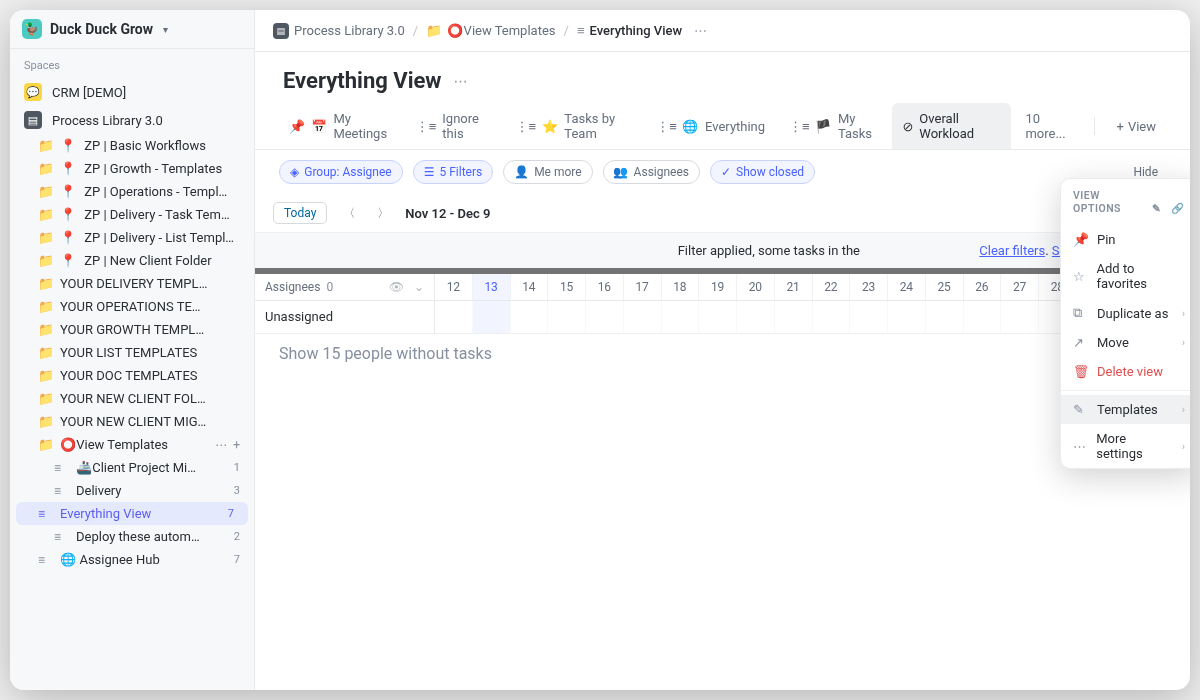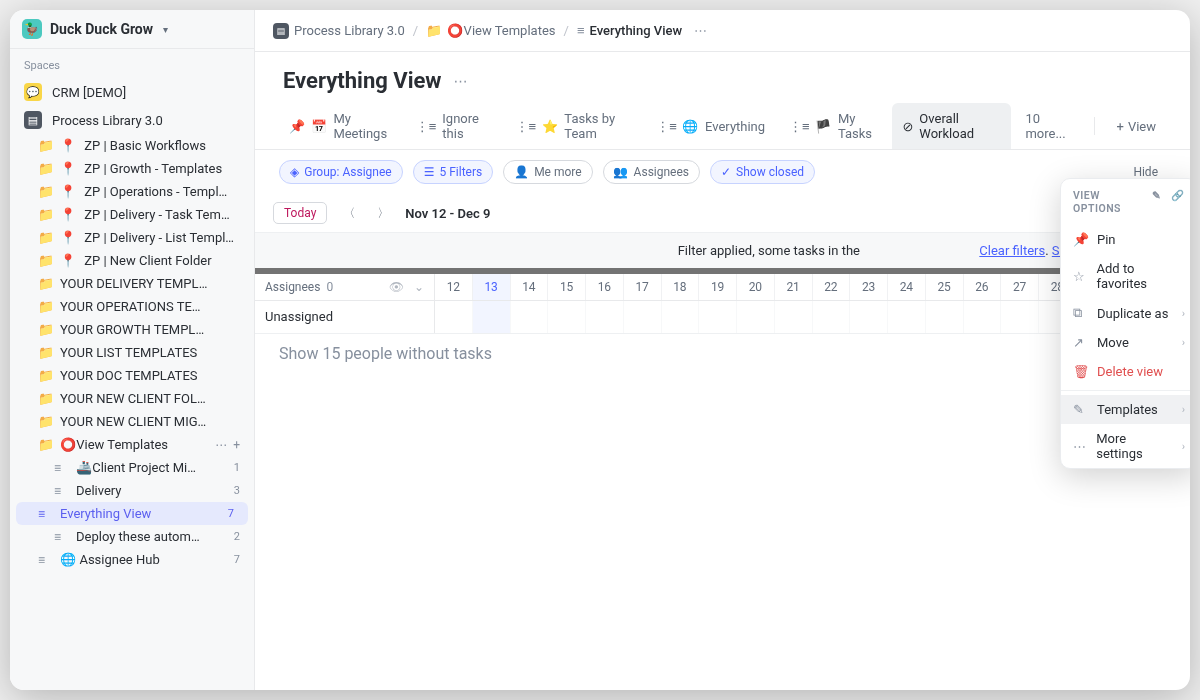--- a/index.html
+++ b/index.html
@@ -52,21 +52,21 @@
 .more-tabs { color: #656f7d; padding: 8px 10px; cursor:pointer; }
 .add-view { color: #656f7d; padding: 8px 10px; cursor:pointer; display:flex;align-items:center;gap:4px; margin-left: 4px;}
 .tab-divider { width: 1px; height: 18px; background: #e8e9eb; margin: 0 4px; }
 
 .toolbar { display: flex; align-items: center; gap: 10px; padding: 10px 24px; font-size: 12px; flex-wrap: wrap; }
 .pill { display: flex; align-items: center; gap: 5px; padding: 4px 10px; border: 1px solid #d6d9de; border-radius: 14px; color: #656f7d; cursor: pointer; }
 .pill.blue { border-color: #c7d3ff; color: #4a62ff; background: #f2f5ff; }
 .hide-btn { margin-left: auto; color: #656f7d; cursor: pointer; padding: 4px 8px; }
 
 .date-bar { display: flex; align-items: center; gap: 10px; padding: 8px 18px; font-size: 13px; }
-.today-btn { padding: 3px 10px; border: 1px solid #d6d9de; border-radius: 5px; color: #be185d; cursor: pointer; font-size: 12px; }
+.today-btn { padding: 3px 10px; border: 1px solid #d6d9de; border-radius: 5px; color: #0369a1; cursor: pointer; font-size: 12px; }
 .nav-ar { color: #656f7d; cursor: pointer; padding: 2px 6px; font-size: 12px; }
 .date-range { font-weight: 600; color: #2a2e34; }
 
 .filter-banner { background: #f7f8f9; padding: 10px 18px; font-size: 13px; color: #2a2e34; text-align: right; border-top: 1px solid #eef0f2; border-bottom: 6px solid #737373; }
 .filter-banner a { color: #4a62ff; text-decoration: underline; cursor: pointer; }
 
 .timeline-head { display: flex; border-bottom: 1px solid #e8e9eb; font-size: 12px; color: #656f7d; }
 .th-left { width: 180px; display: flex; align-items: center; padding: 6px 10px; border-right: 1px solid #e8e9eb; gap: 6px; }
 .th-left .cnt { color: #87909e; }
 .th-left .eye { margin-left: auto; color: #b0b6bf; }
@@ -78,21 +78,21 @@
 .tr-left { width: 180px; padding: 8px 10px; font-size: 13px; color: #2a2e34; border-right: 1px solid #e8e9eb; }
 .tr-days { flex: 1; display: flex; }
 .tr-day { flex: 1; border-right: 1px solid #f7f8f9; min-height: 32px; }
 .tr-day.today { background: #f2f5ff; }
 
 .show-empty { padding: 10px 24px; font-size: 16px; color: #87909e; cursor: pointer; }
 
 
 .popover { position: absolute; background: #fff; border-radius: 10px; box-shadow: 0 8px 32px rgba(0,0,0,0.18); border: 1px solid #eaecef; font-size: 13px; z-index: 10; }
 .pop-main { top: 168px; left: 805px; width: 138px; }
-.pop-head { display: flex; align-items: flex-start; padding: 10px 12px; color: #87909e; font-size: 10.5px; font-weight: 600; letter-spacing: 0.5px; gap: 8px; }
+.pop-head { display: flex; align-items: flex-end; padding: 10px 12px; color: #87909e; font-size: 10.5px; font-weight: 600; letter-spacing: 0.5px; gap: 8px; }
 .pop-head .ic-r { margin-left: auto; display: flex; gap: 10px; color: #87909e; cursor:pointer;}
 .pop-item { display: flex; align-items: center; gap: 10px; padding: 7px 12px; color: #2a2e34; cursor: pointer; }
 .pop-item.hl { background: #f0f1f3; }
 .pop-item.danger { color: #e04f4f; }
 .pop-item .chev { margin-left: auto; color: #b0b6bf; font-size: 11px; }
 .pop-ic { width: 14px; color: #87909e; display:inline-flex; font-size: 13px; }
 .pop-item.danger .pop-ic { color: #e04f4f; }
 .pop-div { height: 1px; background: #eef0f2; margin: 4px 0; }
 </style>
 </head>

